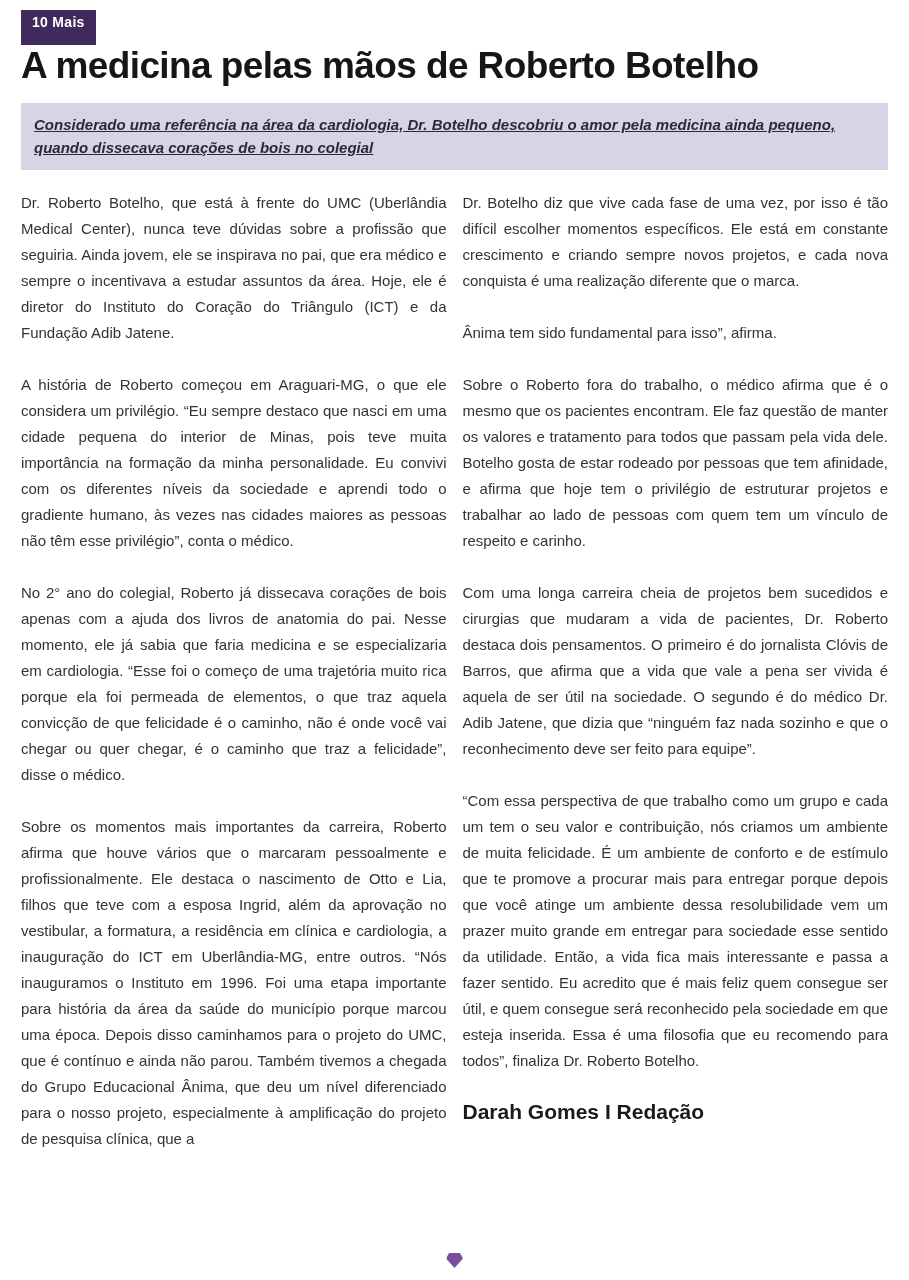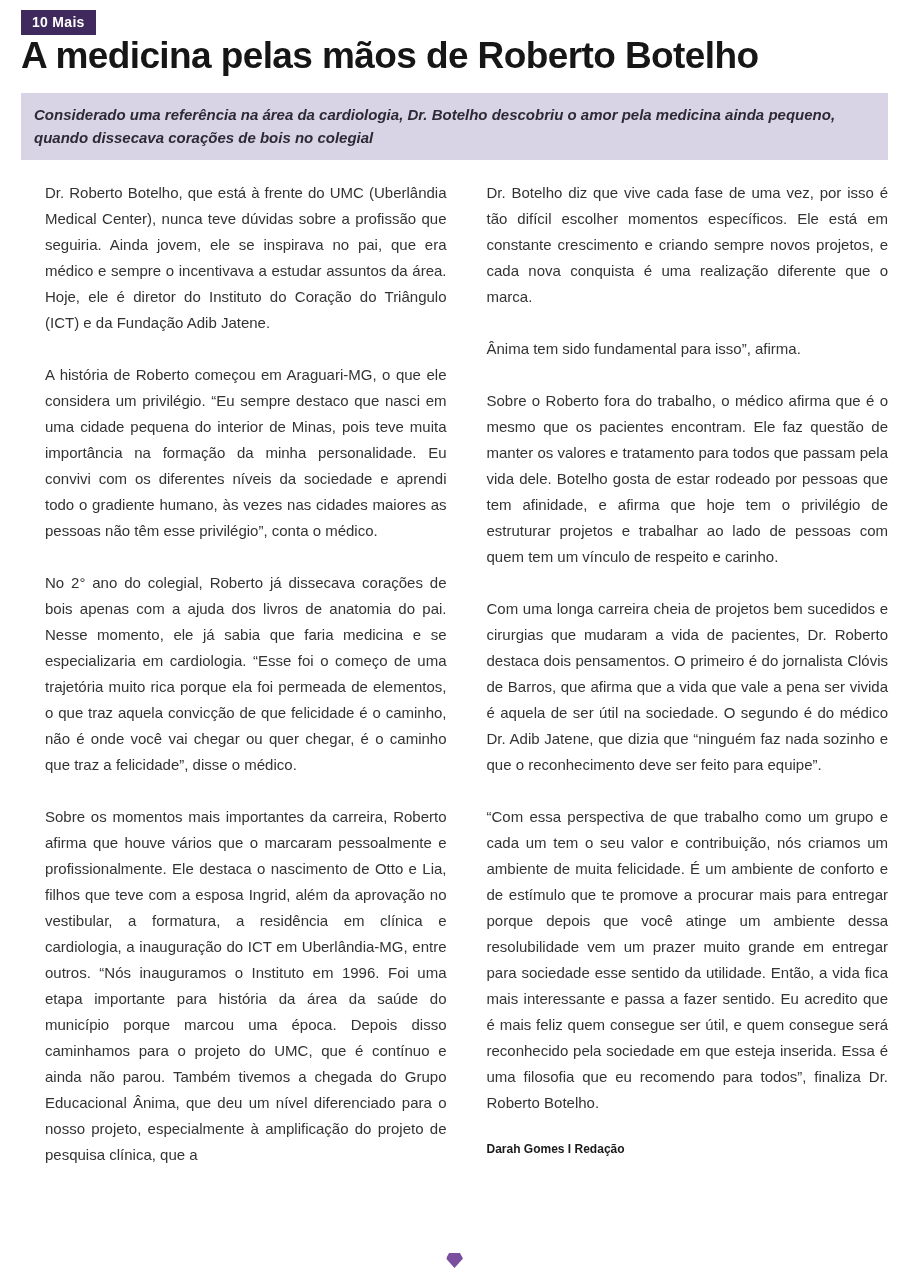--- a/index.html
+++ b/index.html
@@ -11,53 +11,54 @@
     position:relative;
     overflow:hidden;
   }
   .page { padding:10px 21px 0 21px; position:relative; height:100%; }
   .badge {
     display:inline-block;
     background:#402a5d;
     color:#ffffff;
     font-weight:700;
     font-size:14px;
-    padding:4px 11px 5px 11px;
+    padding:4px 11px 15px 11px;
     letter-spacing:.3px;
   }
   .title {
     font-size:37px;
     font-weight:700;
     color:#161616;
     letter-spacing:-0.6px;
     line-height:1.15;
     white-space:nowrap;
   }
   .subtitle {
     background:#d9d3e6;
     color:#2c2a34;
     font-style:italic;
     font-weight:700;
     font-size:15px;
     line-height:1.55;
     padding:10px 13px 11px 13px;
     margin-top:15px;
+    text-decoration:underline;
   }
   .columns { display:flex; gap:16px; margin-top:20px; }
-  .col { flex:1; min-width:0;margin-left:24px; }
+  .col { flex:1; min-width:0; }
   .para {
     font-size:15px;
     line-height:26px;
     text-align:justify;
     color:#333333;
     margin-bottom:26px;
   }
   .byline {
     font-weight:700;
-    font-size:12px;
+    font-size:21px;
     color:#1a1a1a;
     margin-top:4px;
   }
   .footer-mark {
     position:absolute;
     left:50%;
     transform:translateX(-50%);
     bottom:12px;
     width:17px;
     height:15px;

